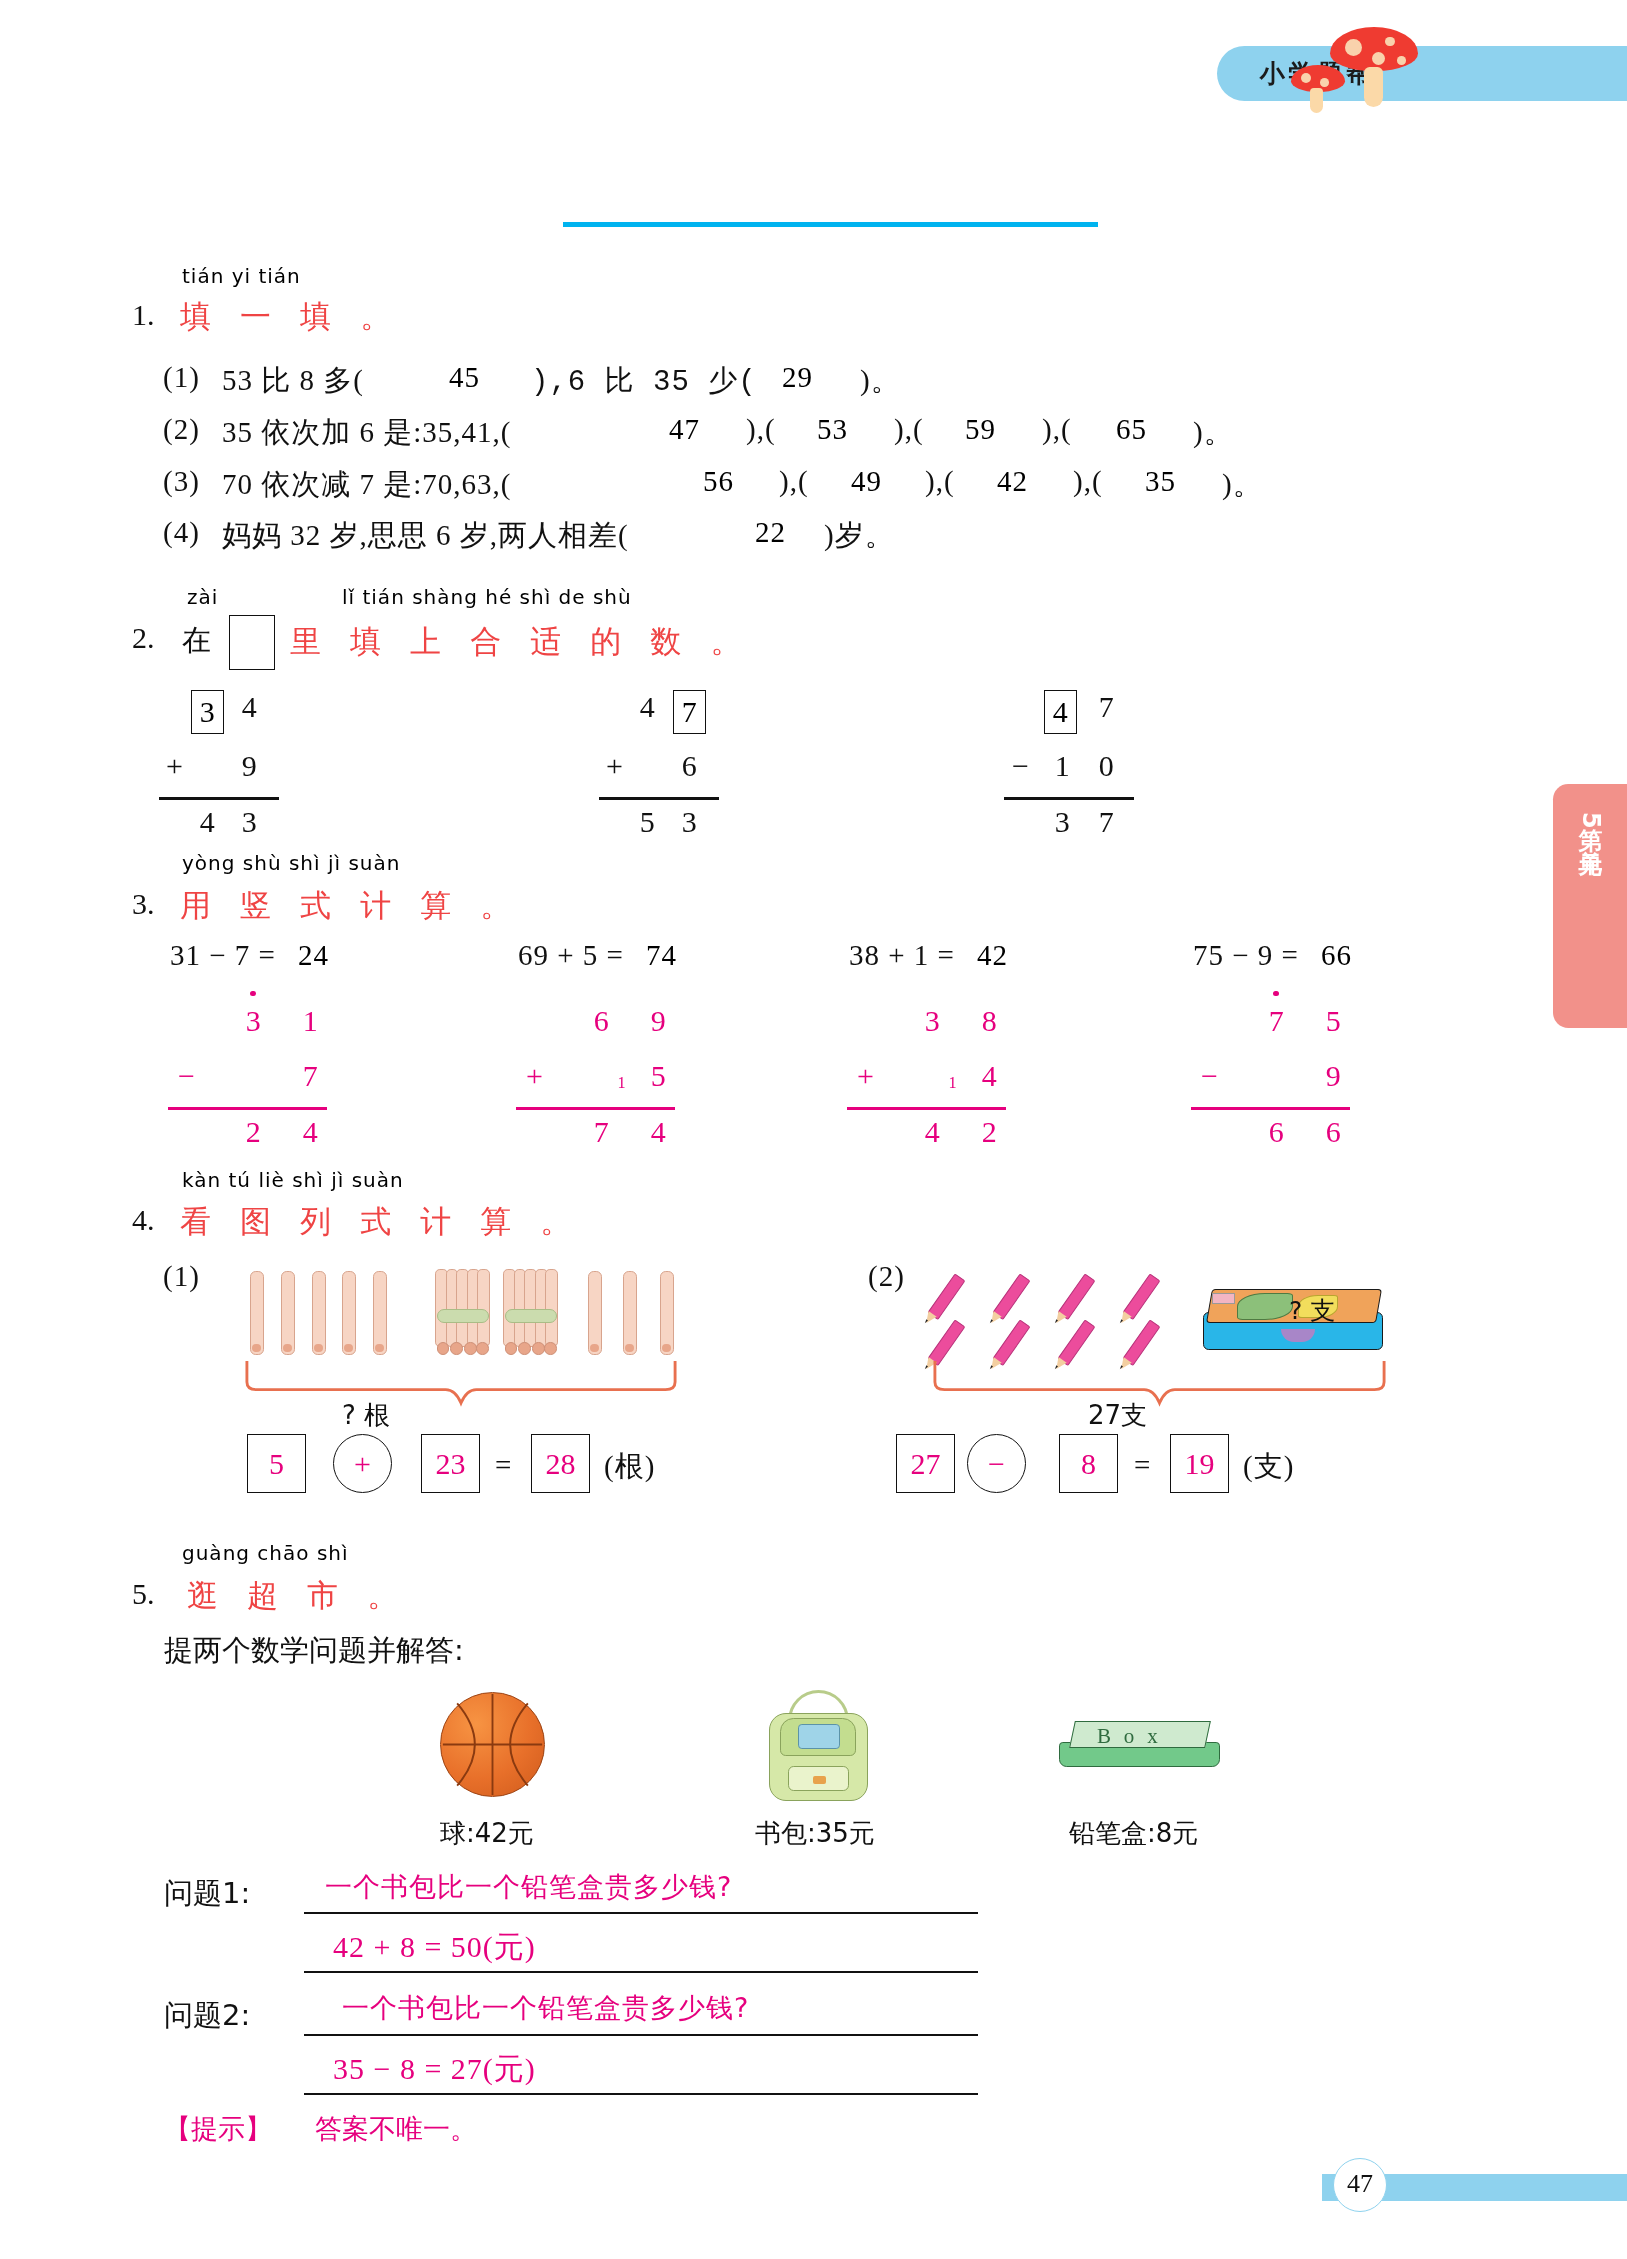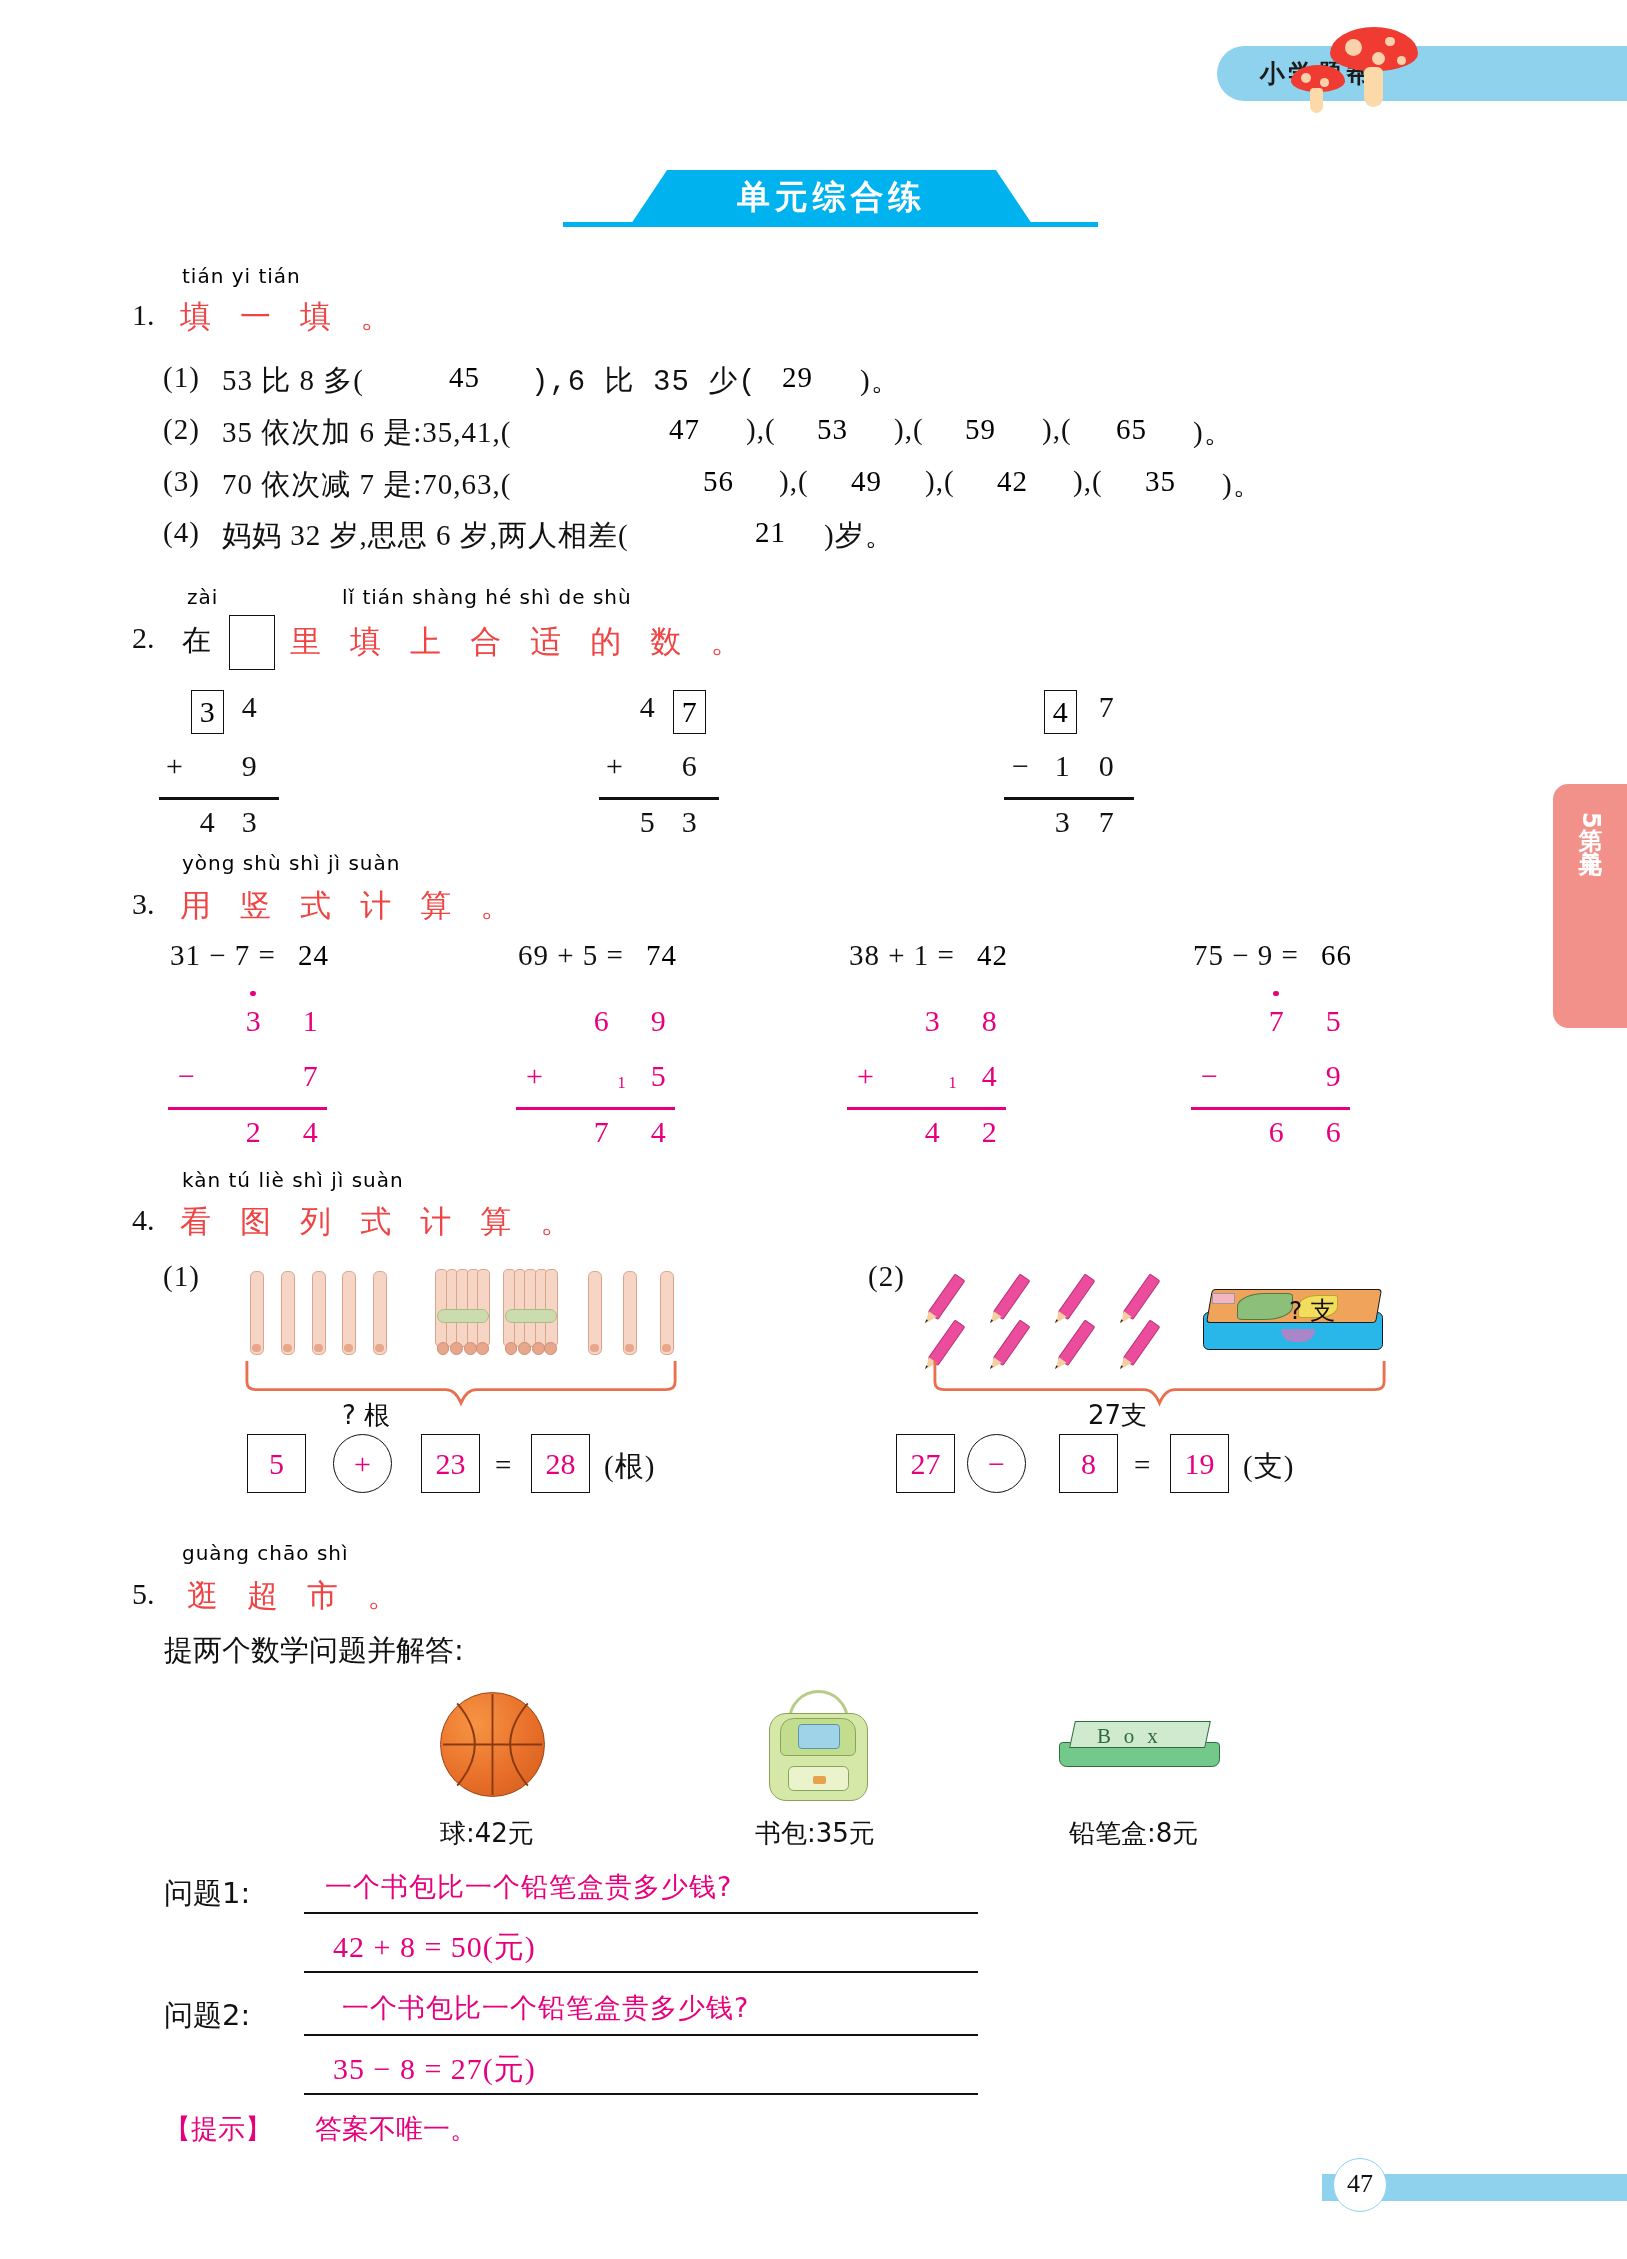--- a/index.html
+++ b/index.html
@@ -136,23 +136,20 @@
 </div>
 <div class="mush" style="top:65px;right:283px;width:54px;height:46px;">
   <div class="cap" style="top:0;left:0;width:54px;height:27px;"></div>
   <div class="dot" style="top:7.6px;left:9.6px;width:10.5px;height:10.5px;"></div>
   <div class="dot" style="top:13.4px;left:29px;width:8.6px;height:8.6px;"></div>
   <div class="stem" style="top:23px;left:19px;width:13.4px;height:25px;"></div>
 </div>
 
 <div class="banner-wrap">
   <div class="banner-line"></div>
-  <div class="banner">
-    <span>单元综合练</span>
-  </div>
 </div>
 
 <div class="sidetab">
   <span>第5单元</span>
 </div>
 
 <div class="abs py" style="top:264px;left:182px;">tián  yi  tián</div>
 <div class="abs qnum" style="top:298px;left:132px;">1.</div>
 <div class="abs qtitle" style="top:296px;left:180px;">填 一 填 。</div>
 
@@ -180,21 +177,21 @@
 <div class="abs line" style="top:465px;left:779px;">),(</div>
 <div class="abs line pink" style="top:465px;left:851px;">49</div>
 <div class="abs line" style="top:465px;left:925px;">),(</div>
 <div class="abs line pink" style="top:465px;left:997px;">42</div>
 <div class="abs line" style="top:465px;left:1073px;">),(</div>
 <div class="abs line pink" style="top:465px;left:1145px;">35</div>
 <div class="abs line" style="top:465px;left:1222px;">)。</div>
 
 <div class="abs line" style="top:516px;left:163px;">(4)</div>
 <div class="abs line" style="top:516px;left:222px;">妈妈 32 岁,思思 6 岁,两人相差(</div>
-<div class="abs line pink" style="top:516px;left:755px;">21</div>
+<div class="abs line pink" style="top:516px;left:755px;">22</div>
 <div class="abs line" style="top:516px;left:824px;">)岁。</div>
 
 <div class="abs py" style="top:585px;left:187px;">zài</div>
 <div class="abs py" style="top:585px;left:342px;">lǐ  tián shàng hé  shì  de  shù</div>
 <div class="abs qnum" style="top:621px;left:132px;">2.</div>
 <div class="abs bigcn" style="top:621px;left:182px;">在</div>
 <div class="abs" style="top:615px;left:229px;width:46px;height:55px;border:1.9px solid #111;box-sizing:border-box;"></div>
 <div class="abs qtitle" style="top:621px;left:290px;">里 填 上 合 适 的 数 。</div>
 
 <div class="vs" style="top:690px;left:191px;">

